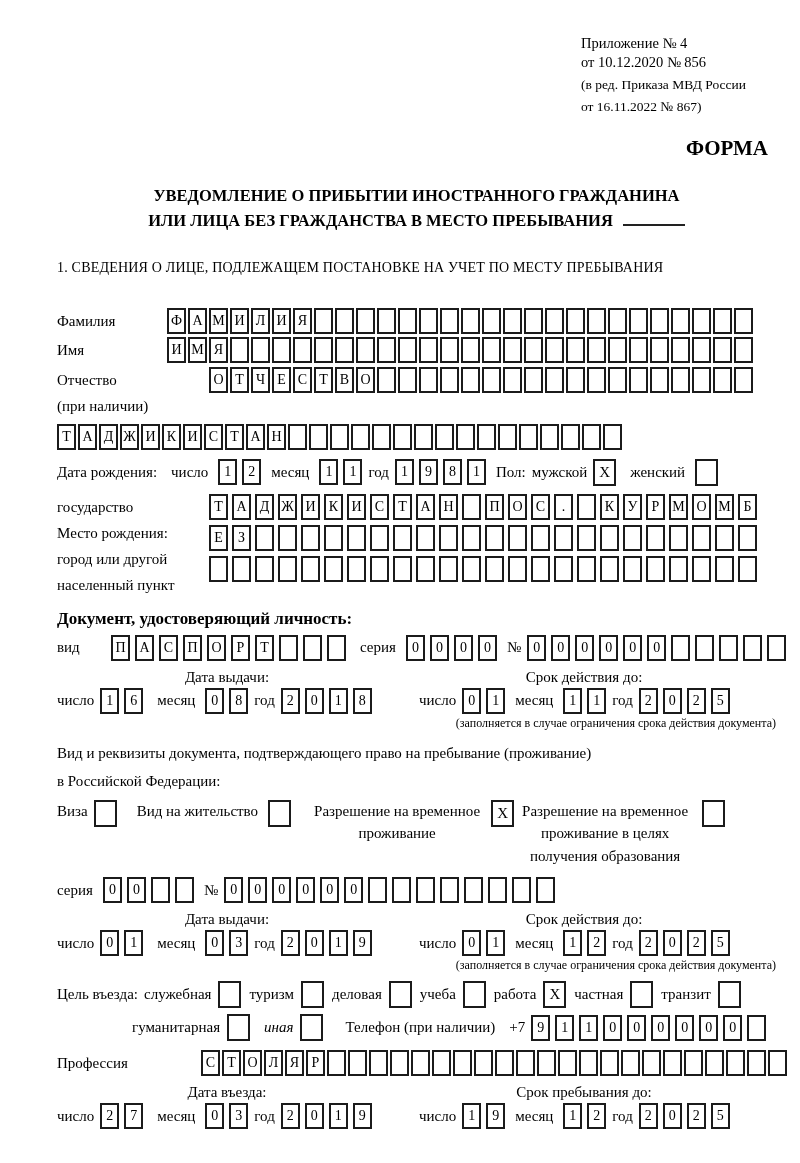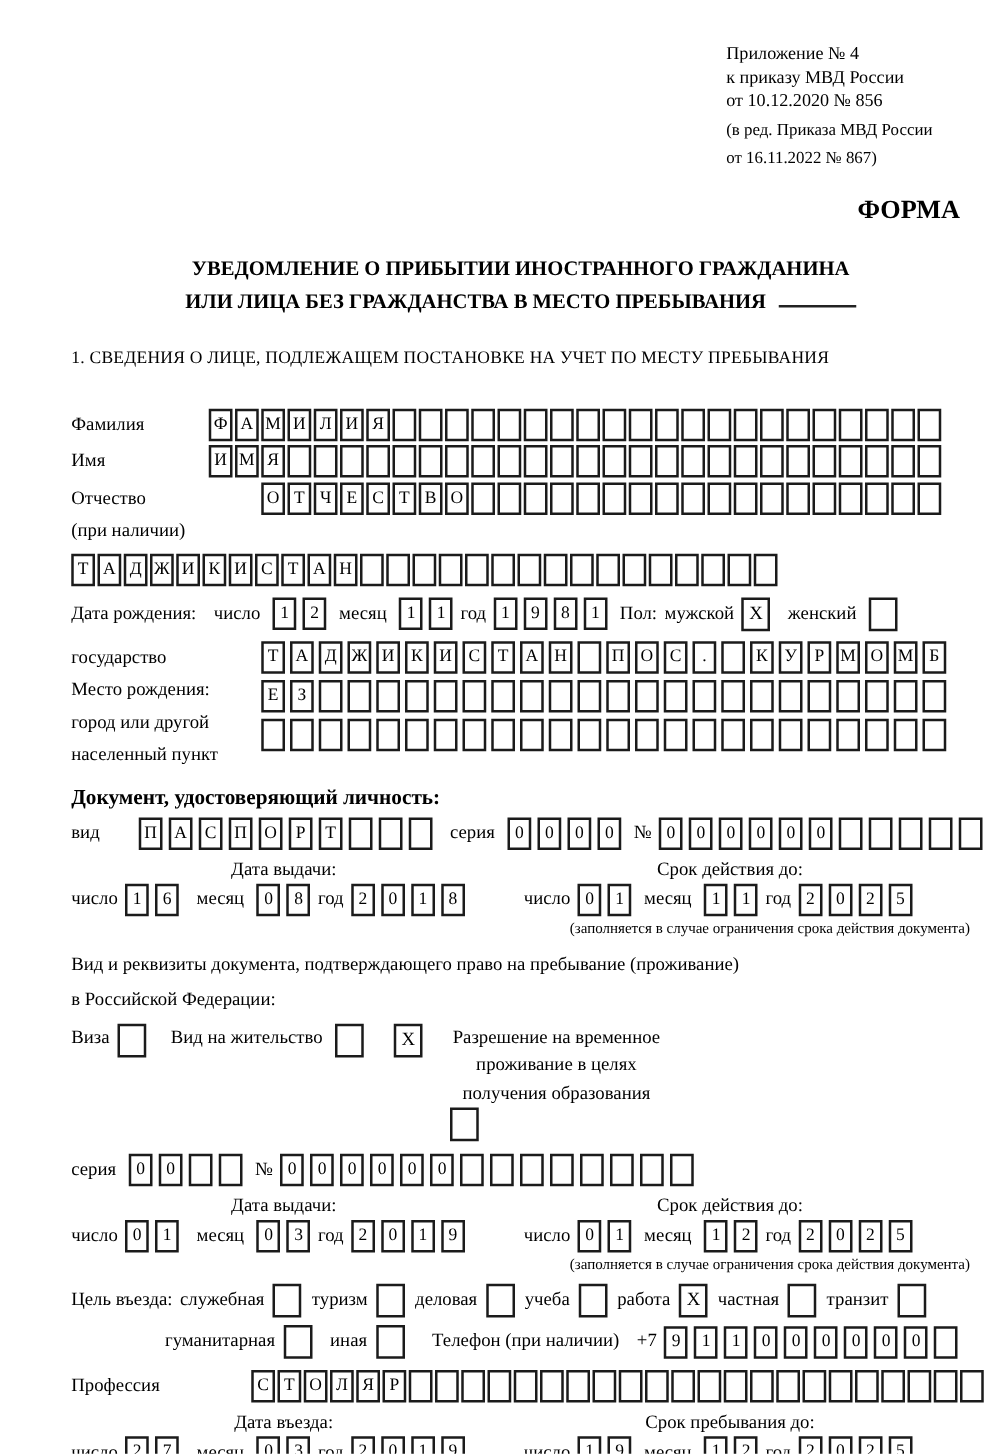--- a/index.html
+++ b/index.html
@@ -58,21 +58,20 @@
   .purpose-item{display:flex;align-items:center;margin-right:8px;}
   .purpose-item .chk{margin-left:7px;}
 </style>
 </head>
 <body>
 
 <div class="page">
 
   <div class="hdr">
     <div>Приложение № 4</div>
-    <div>к приказу МВД России</div>
     <div>от 10.12.2020 № 856</div>
     <div class="sub">(в ред. Приказа МВД России</div>
     <div class="sub">от 16.11.2022 № 867)</div>
   </div>
   <div class="forma">ФОРМА</div>
 
   <div class="title">
     <div>УВЕДОМЛЕНИЕ О ПРИБЫТИИ ИНОСТРАННОГО ГРАЖДАНИНА</div>
     <div>
       <span>ИЛИ ЛИЦА БЕЗ ГРАЖДАНСТВА В МЕСТО ПРЕБЫВАНИЯ</span><span class="blank-line"></span>
@@ -424,23 +423,24 @@
   <div class="permits">
     <span class="permit">
       <span class="plbl">Виза</span>
       <span class="chk ml6"></span>
     </span>
     <span class="permit" style="margin-left:20px;">
       <span class="plbl">Вид на жительство</span>
       <span class="chk ml10"></span>
     </span>
     <span class="permit" style="margin-left:18px;">
+      <span class="plbl pcenter pw168">Разрешение на временное проживание</span>
       <span class="chk ml6">X</span>
     </span>
-    <span class="permit" style="margin-left:16px;flex-direction:column;">
+    <span class="permit" style="">
       <span class="plbl pcenter pw178">Разрешение на временное проживание в целях получения образования</span>
       <span class="chk ml6"></span>
     </span>
   </div>
 
   <div class="row">
     <span class="lbl mr10">серия</span>
     <span class="boxes gapped">
         <span class="cbox">0</span>
         <span class="cbox">0</span>
@@ -543,21 +543,21 @@
     <span class="purpose-item">
       <span>транзит</span>
       <span class="chk"></span>
     </span>
   </div>
   <div class="row" style="margin-top:6px;padding-left:75px;">
     <span class="purpose-item">
       <span>гуманитарная</span>
       <span class="chk"></span>
     </span>
-    <span class="purpose-item" style="margin-left:6px;">
+    <span class="purpose-item" style="margin-left:6px;font-style:italic;">
       <span>иная</span>
       <span class="chk"></span>
     </span>
     <span class="lbl ml14">Телефон (при наличии)</span>
     <span class="lbl ml14 mr6">+7</span>
     <span class="boxes gapped">
         <span class="cbox">9</span>
         <span class="cbox">1</span>
         <span class="cbox">1</span>
         <span class="cbox">0</span>

